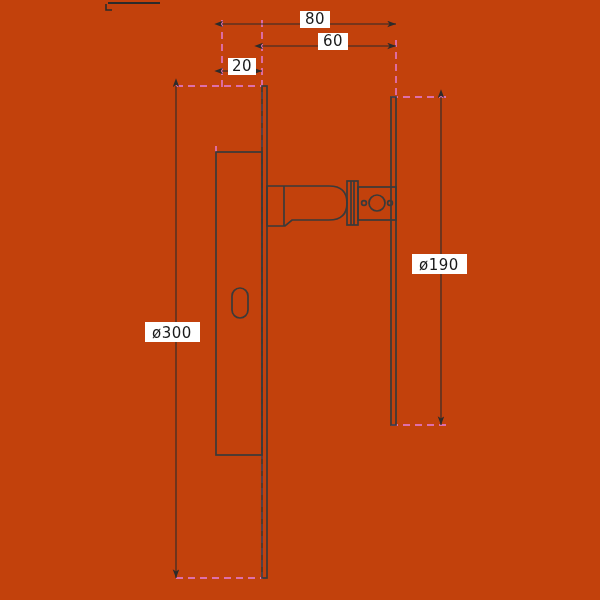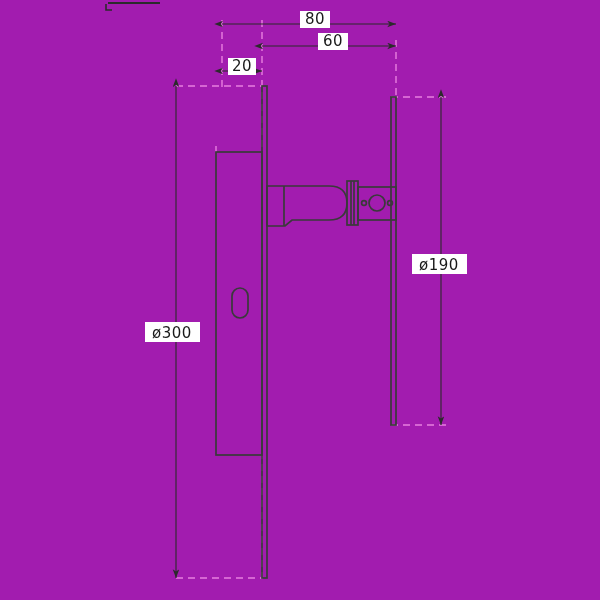--- a/index.html
+++ b/index.html
@@ -7,21 +7,21 @@
     padding: 0;
     background: #ffffff;
   }
   body {
     font-family: "DejaVu Sans", sans-serif;
   }
   #drawing-root {
     position: relative;
     width: 600px;
     height: 600px;
-    background: #a21caf;
+    background: #c2410c;
     overflow: hidden;
   }
   #cad-svg {
     display: block;
     width: 600px;
     height: 600px;
   }
   .dim-text {
     font-family: "DejaVu Sans", sans-serif;
     font-size: 15px;

